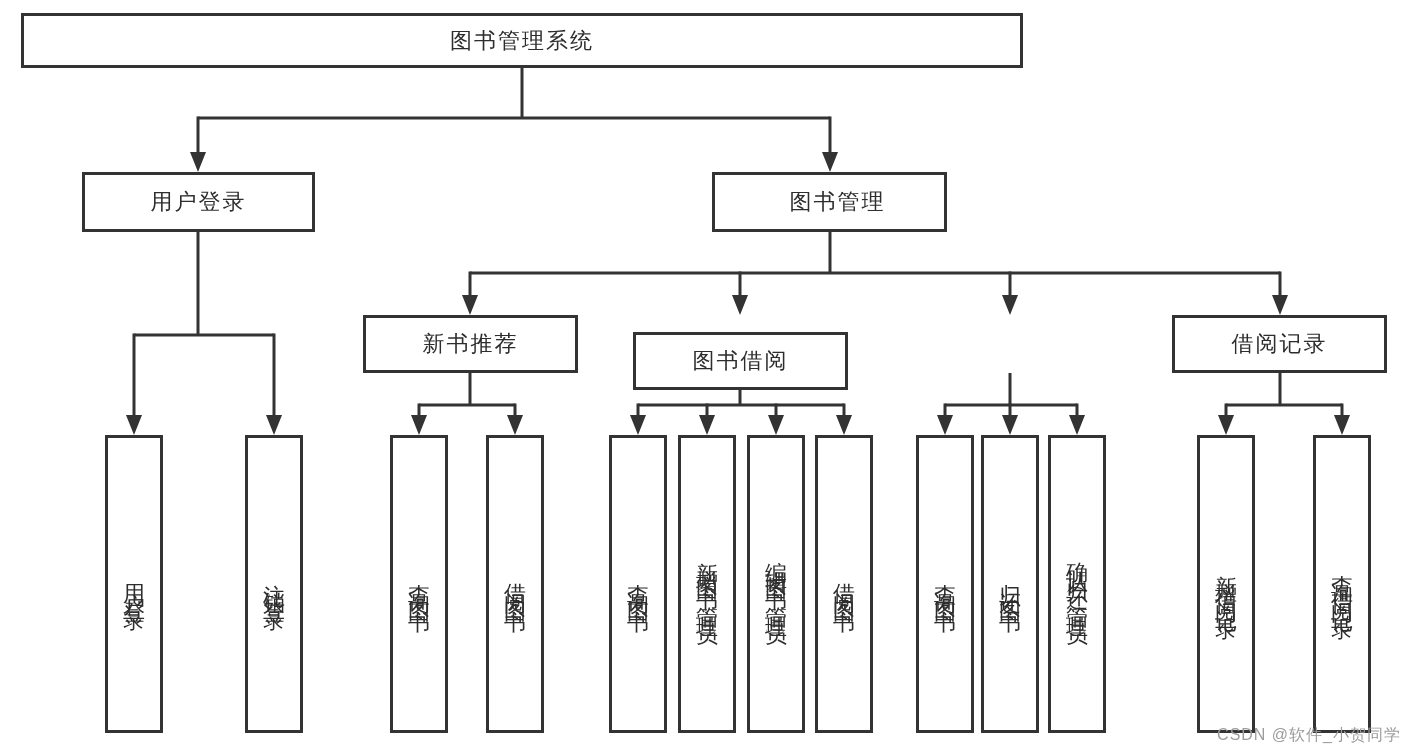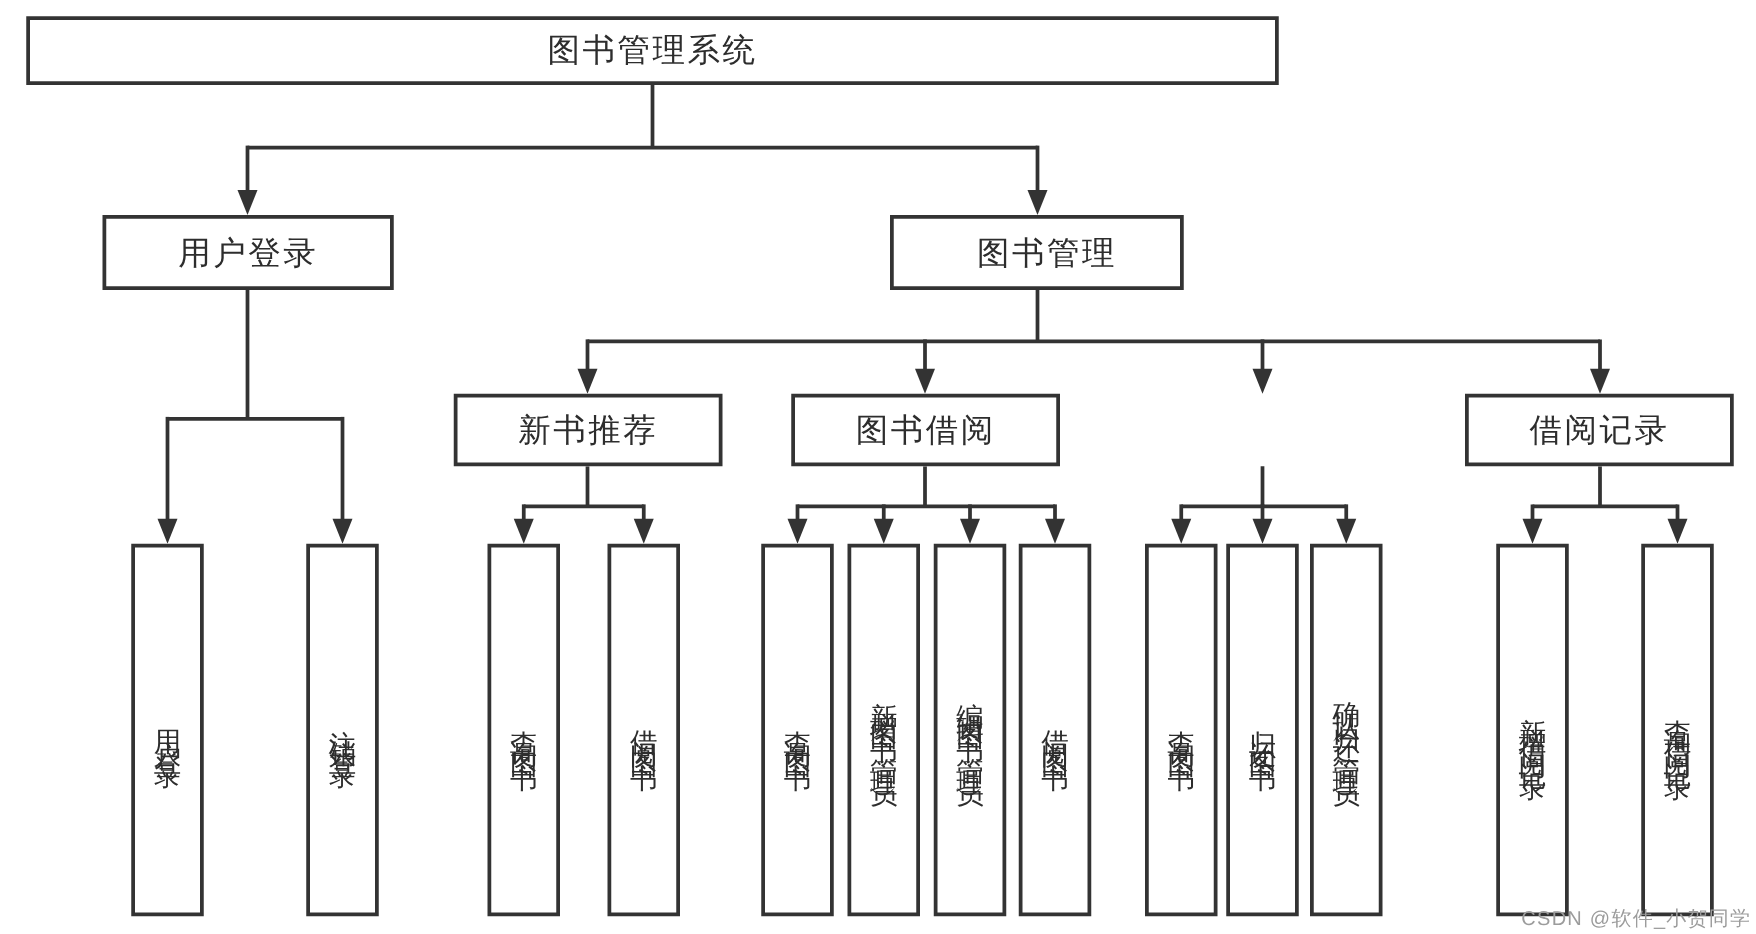--- a/index.html
+++ b/index.html
@@ -7,21 +7,21 @@
     width: 1405px; height: 747px; overflow: hidden;
     background: #ffffff;
     font-family: "Liberation Sans", "DejaVu Sans", sans-serif;
   }
   .stage { position: relative; width: 1405px; height: 747px; background: #ffffff; }
   .connectors { position: absolute; left: 0; top: 0; z-index: 0; }
   .box {
     position: absolute; z-index: 1; box-sizing: border-box;
     background: #ffffff; border: 3px solid #333333;
     display: flex; align-items: center; justify-content: center;
-    color: #2d2d2d; font-size: 26px; letter-spacing: 2px;
+    color: #2d2d2d; font-size: 22px; letter-spacing: 2px;
     text-align: center;
   }
   .vbox { font-size: 22px; }
   .vtext {
     writing-mode: vertical-rl; text-orientation: mixed;
     letter-spacing: 9px; line-height: 1; display: block;
   }
   .watermark {
     position: absolute; z-index: 2; right: 4px; bottom: 1px;
     font-size: 16px; letter-spacing: 1px; white-space: nowrap;
@@ -105,21 +105,21 @@
   <div class="box" style="left:82px; top:172px; width:233px; height:60px;">
     <span>用户登录</span>
   </div>
   <div class="box" style="left:712px; top:172px; width:235px; height:60px;padding-left:16px;">
     <span>图书管理</span>
   </div>
 
   <div class="box" style="left:363px; top:315px; width:215px; height:58px;">
     <span>新书推荐</span>
   </div>
-  <div class="box" style="left:633px; top:315px; width:215px; height:58px;">
+  <div class="box" style="left:633px; top:332px; width:215px; height:58px;">
     <span>图书借阅</span>
   </div>
   <div class="box" style="left:1172px; top:315px; width:215px; height:58px;">
     <span>借阅记录</span>
   </div>
 
   <div class="box vbox" style="left:105px; top:435px; width:58px; height:298px;">
     <span class="vtext">用户登录</span>
   </div>
   <div class="box vbox" style="left:245px; top:435px; width:58px; height:298px;">

